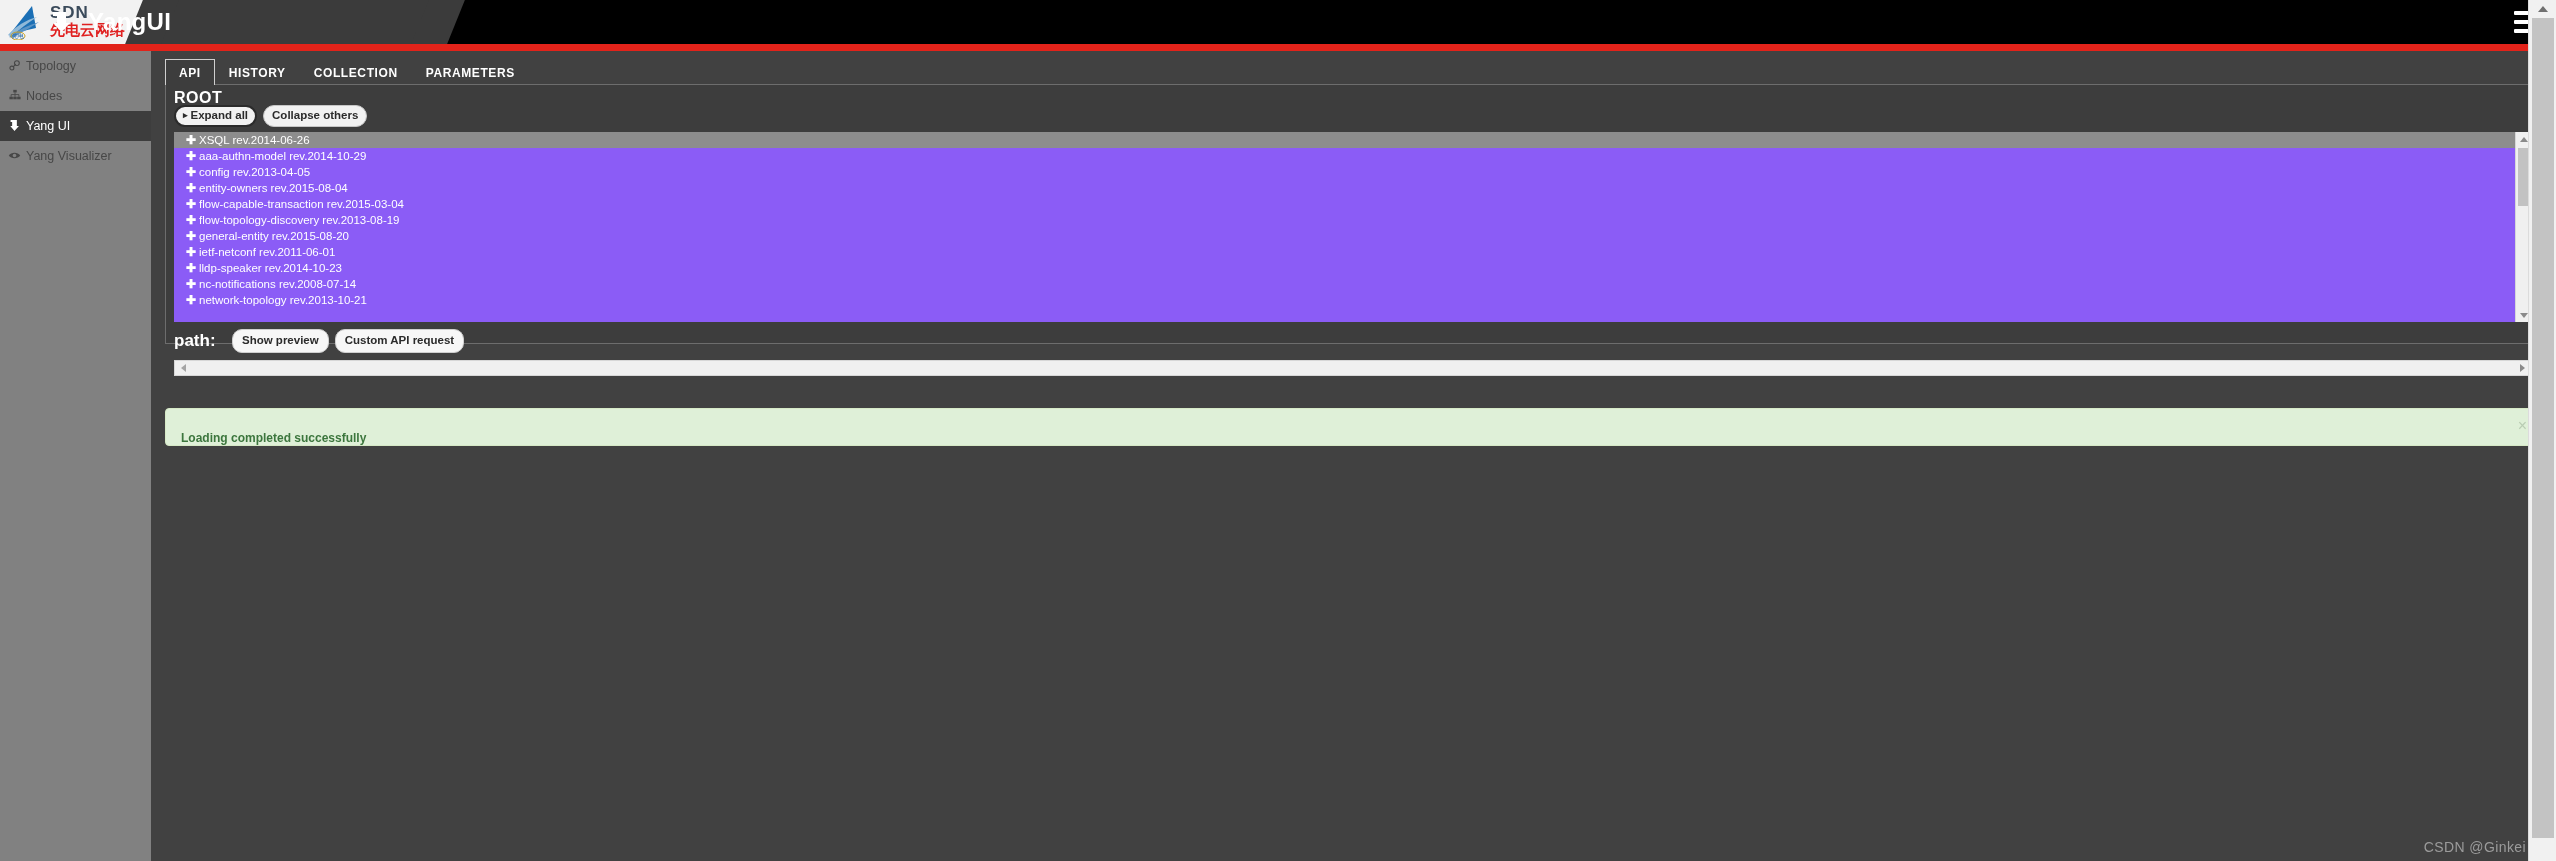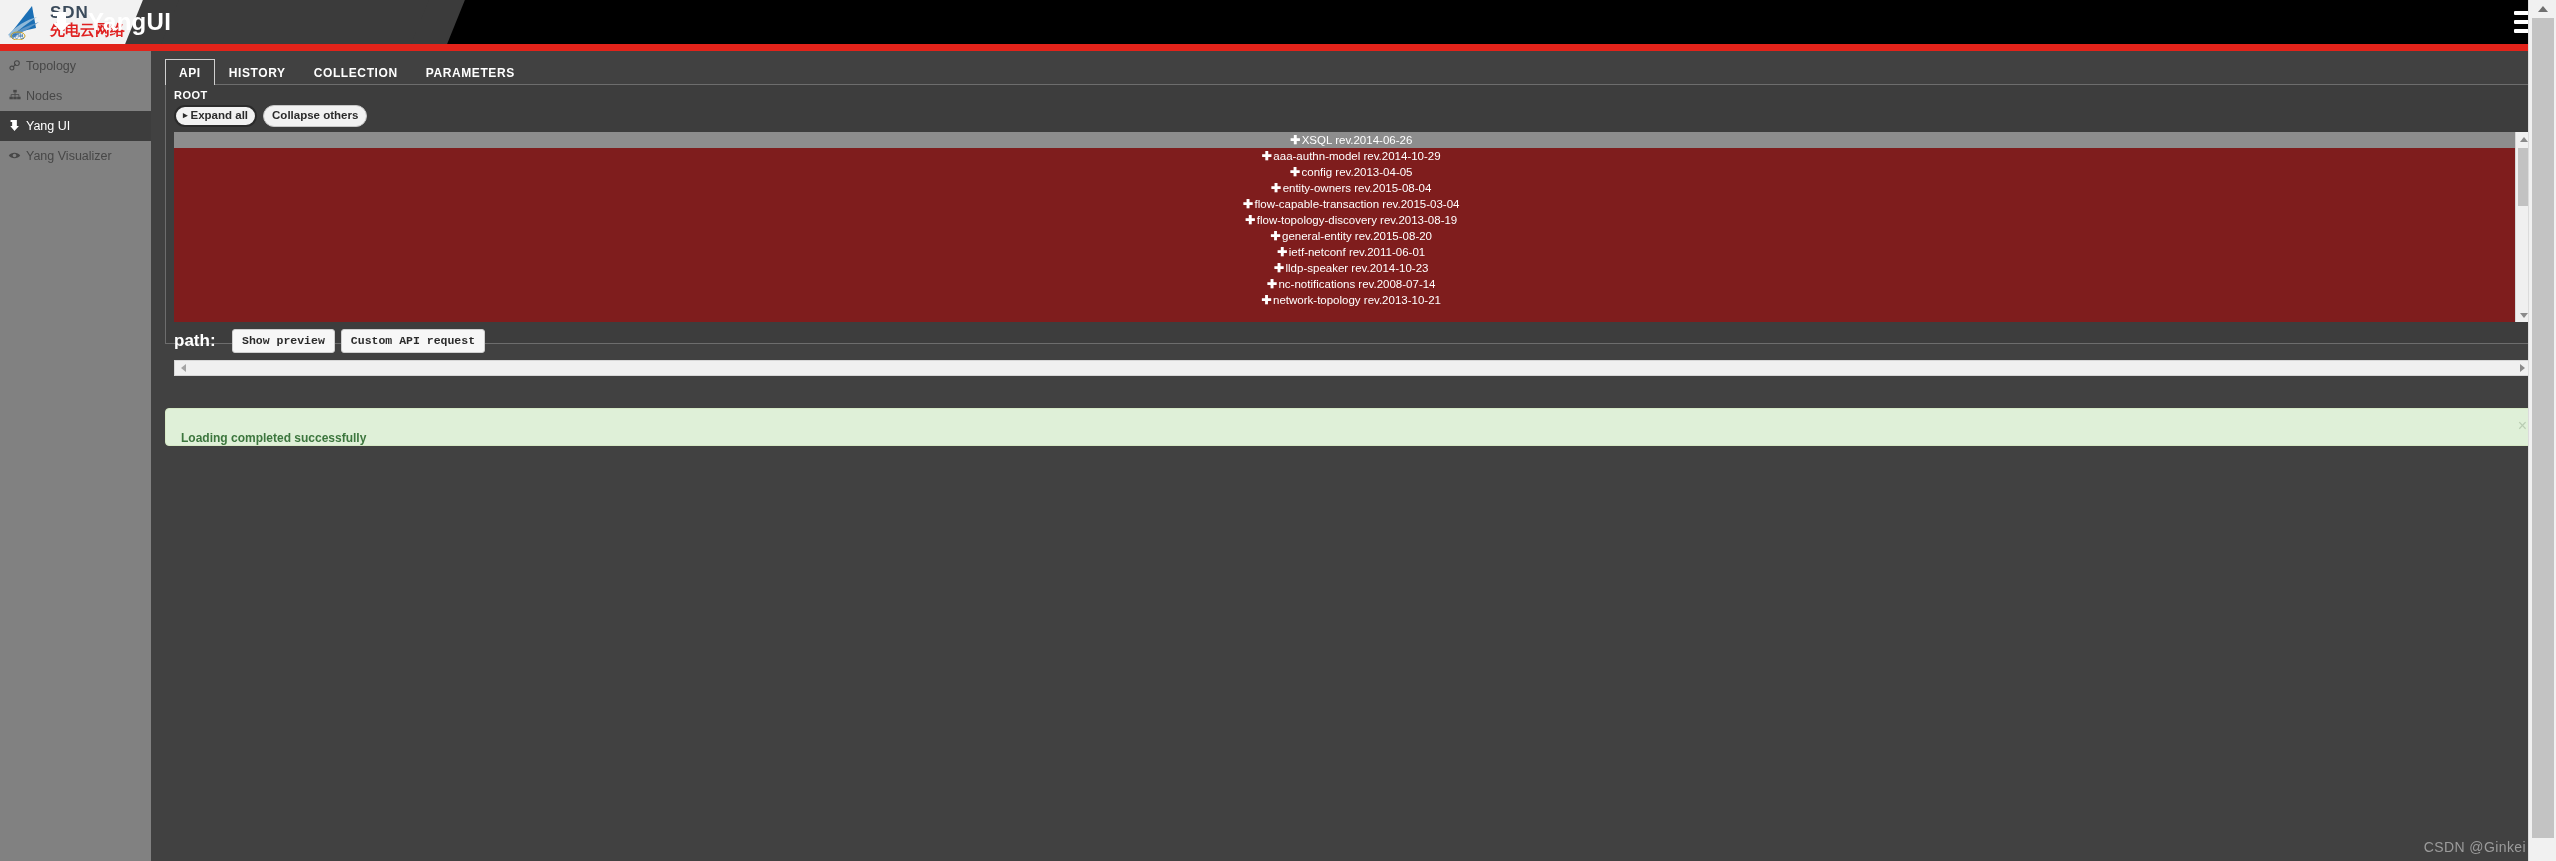--- a/index.html
+++ b/index.html
@@ -227,21 +227,21 @@
     min-height: 260px;
     border: 1px solid #6d6d6d;
     background: #3d3d3d;
     box-sizing: border-box;
   }
 
   .root-label {
     position: absolute;
     left: 8px;
     top: 4px;
-    font-size: 11px;
+    font-size: 16px;
     font-weight: bold;
     color: #ffffff;
     letter-spacing: 0.5px;
   }
   .btn-row {
     position: absolute;
     left: 8px;
     top: 20px;
     display: flex;
     gap: 6px;
@@ -269,23 +269,22 @@
     vertical-align: 1px;
   }
 
   
   .tree-wrap {
     position: absolute;
     left: 8px;
     top: 47px;
     width: 2357px;
     height: 190px;
-    background: #7f1d1d;
+    background: #8b5cf6;
     overflow: hidden;
-    text-align: center;
   }
   .tree-list {
     position: absolute;
     left: 0; top: 0;
     width: 2341px;
   }
   .tree-item {
     height: 16px;
     line-height: 16px;
     font-size: 11.5px;
@@ -360,28 +359,28 @@
     color: #ffffff;
     width: 58px;
   }
   .path-btns {
     display: flex;
     gap: 6px;
   }
   .btn-lite {
     background: #f7f7f7;
     border: 1px solid #cfcfcf;
-    border-radius: 3px;
+    border-radius: 10px;
     font-size: 11.5px;
     font-weight: bold;
     color: #2b2b2b;
     padding: 4px 9px 5px 9px;
     cursor: pointer;
     line-height: 13px;
-    font-family: Liberation Mono, monospace;
+    font-family: Liberation Sans, sans-serif;
   }
 
   
   .hscroll {
     position: absolute;
     left: 8px;
     top: 275px;
     width: 2357px;
     height: 16px;
     background: #f0f0f0;

